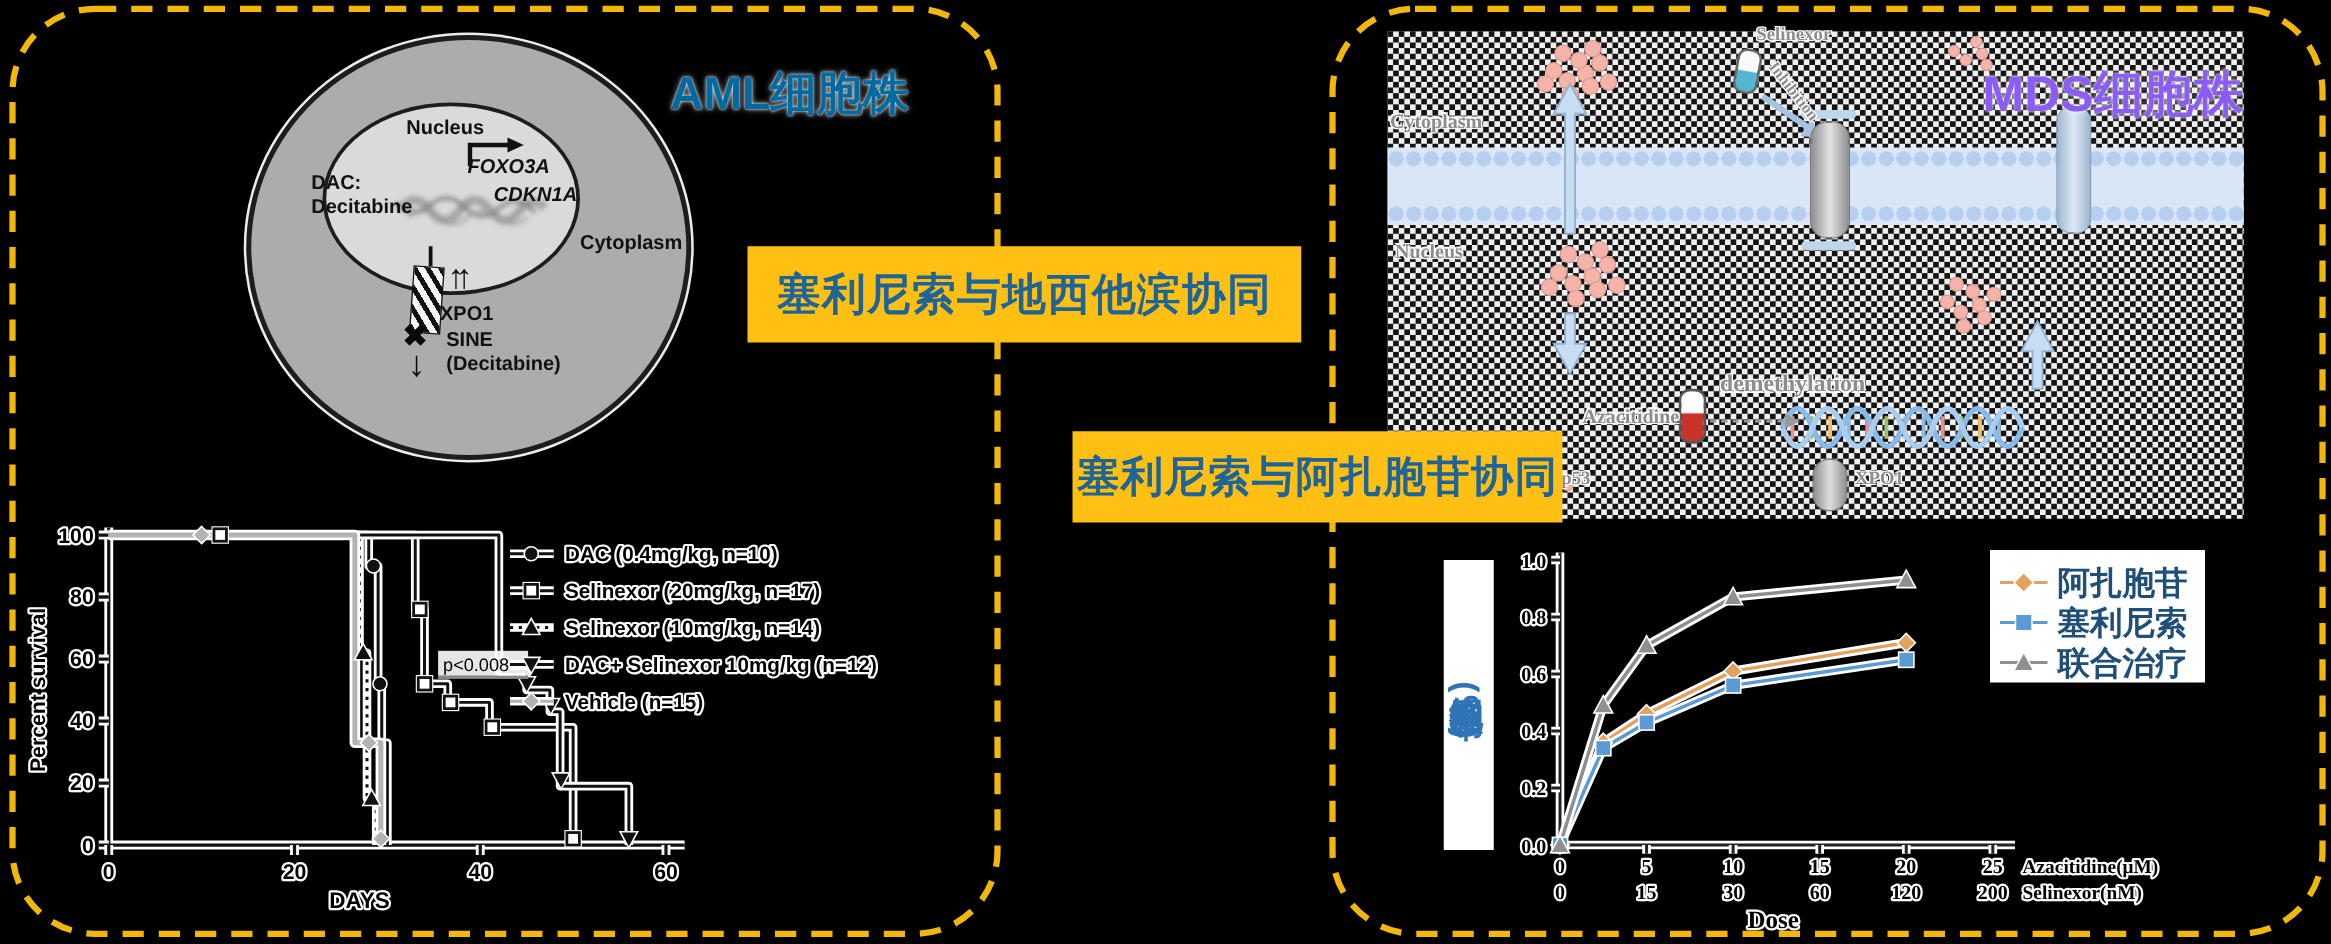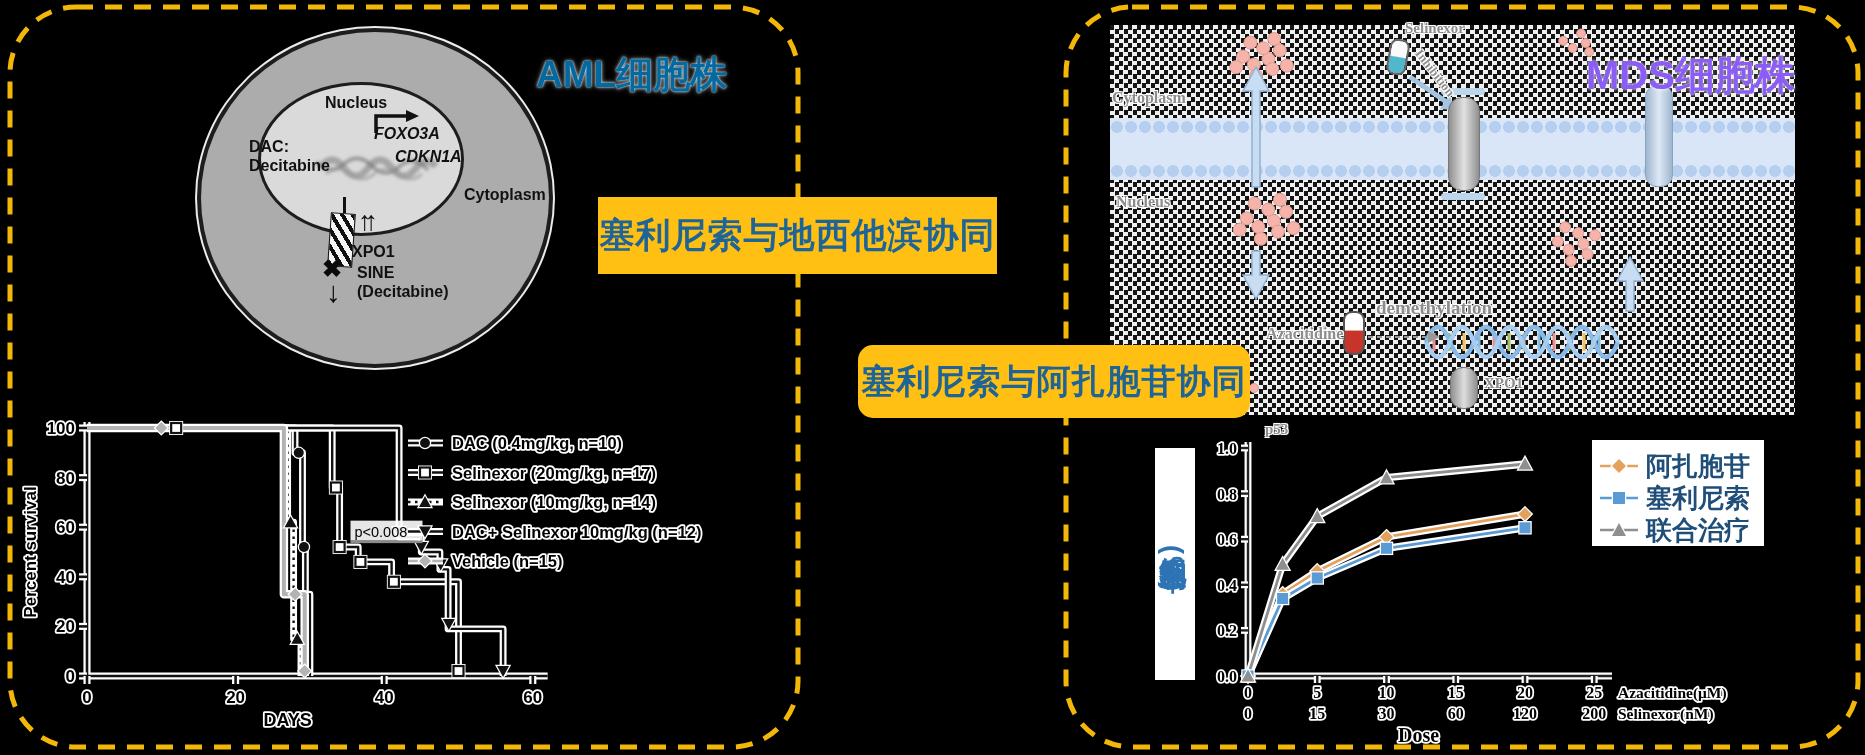--- a/index.html
+++ b/index.html
@@ -18,22 +18,22 @@
     background:repeating-linear-gradient(55deg,#111 0 4px,#f5f5f5 4px 9px);transform:rotate(4deg);}
   .stem{left:343px;top:197px;width:3px;height:16px;background:#111;}
   .uparrows{left:358px;top:206px;font-size:27px;font-weight:bold;color:#111;letter-spacing:-7px;}
   .xmark{left:322px;top:255px;font-size:24px;font-weight:bold;color:#0a0a0a;}
   .dnarrow{left:326px;top:276px;font-size:29px;font-weight:bold;color:#0a0a0a;}
   .title{font-weight:bold;text-shadow:0 0 2px #fff,0 0 5px rgba(255,255,255,.65);}
   #aml-title{left:536px;top:50px;font-size:37px;color:#0369a1;z-index:6;}
   #mds-title{left:1586px;top:48px;font-size:40px;color:#8b5cf6;z-index:6;}
   .banner{background:#FFC013;color:#1E6496;display:flex;align-items:center;justify-content:center;
     font-weight:800;z-index:5;letter-spacing:1px;}
-  #banner-1{left:598px;top:197px;width:399px;height:77px;font-size:35px;}
-  #banner-2{left:858px;top:345px;width:392px;height:73px;font-size:34px;border-radius:15px;}
+  #banner-1{left:598px;top:197px;width:443px;height:77px;font-size:35px;}
+  #banner-2{left:858px;top:345px;width:392px;height:73px;font-size:34px;}
   
   #mds-diagram{left:1110px;top:25px;width:685px;height:390px;z-index:1;
     background:conic-gradient(#efefef 25%,#141414 0 50%,#efefef 0 75%,#141414 0) 0 0/9px 9px;}
   .membrane{left:0;top:93px;width:685px;height:62px;background-color:#D9E6F7;
     background-image:radial-gradient(circle 6px at 7px 9px,#B7CFEE 99%,transparent),
                      radial-gradient(circle 6px at 7px 53px,#B7CFEE 99%,transparent);
     background-size:14px 62px;background-repeat:repeat-x;}
   .mlabel{font-family:"Liberation Serif",serif;color:#8c8c8c;font-weight:bold;
     text-shadow:0 0 2px #fff,1px 1px 0 #fff,-1px -1px 0 #fff,1px -1px 0 #fff,-1px 1px 0 #fff;z-index:4;}
   .channel{left:338px;top:72px;width:30px;height:92px;border-radius:14px;z-index:3;
@@ -260,21 +260,21 @@
     <div class="abs channel2"></div>
     <div class="abs barrel-sm"></div>
     <div class="abs cap-sel"></div>
     <div class="abs cap-aza"></div>
     <div class="abs mlabel" style="left:2px;top:64px;font-size:16px;">Cytoplasm</div>
     <div class="abs mlabel" style="left:6px;top:168px;font-size:16px;">Nucleus</div>
     <div class="abs mlabel" style="left:260px;top:-5px;font-size:15px;margin-left:35px;">Selinexor</div>
     <div class="abs mlabel" style="left:297px;top:40px;font-size:13px;transform:rotate(52deg);">Inhibition</div>
     <div class="abs mlabel" style="left:156px;top:300px;font-size:16px;">Azacitidine</div>
     <div class="abs mlabel" style="left:266px;top:272px;font-size:19px;">demethylation</div>
-    <div class="abs mlabel" style="left:155px;top:350px;font-size:15px;margin-top:46px;">p53</div>
+    <div class="abs mlabel" style="left:139px;top:350px;font-size:15px;">p53</div>
     <div class="abs mlabel" style="left:374px;top:350px;font-size:15px;">XPO1</div>
   </div>
 
   <svg class="abs" style="left:1140px;top:428px;z-index:2;" width="725" height="327">
       <path d="M108,14 L108,248 L472,248" fill="none" stroke="#fff" stroke-width="6.9" stroke-linejoin="round" stroke-linecap="butt"></path>
       <path d="M108,14 L108,248 L472,248" fill="none" stroke="#222" stroke-width="2.4" stroke-linejoin="round"></path>
       <path d="M101,248 L108,248" fill="none" stroke="#fff" stroke-width="6.9" stroke-linejoin="round" stroke-linecap="butt"></path>
       <path d="M101,248 L108,248" fill="none" stroke="#222" stroke-width="2.4" stroke-linejoin="round"></path>
       <text x="97" y="254" font-size="16" text-anchor="end" fill="#000" font-weight="bold" font-family="&quot;Liberation Serif&quot;,serif" stroke="#fff" stroke-width="3.5" paint-order="stroke" stroke-linejoin="round">0.0</text>
       <path d="M101,202.4 L108,202.4" fill="none" stroke="#fff" stroke-width="6.9" stroke-linejoin="round" stroke-linecap="butt"></path>

